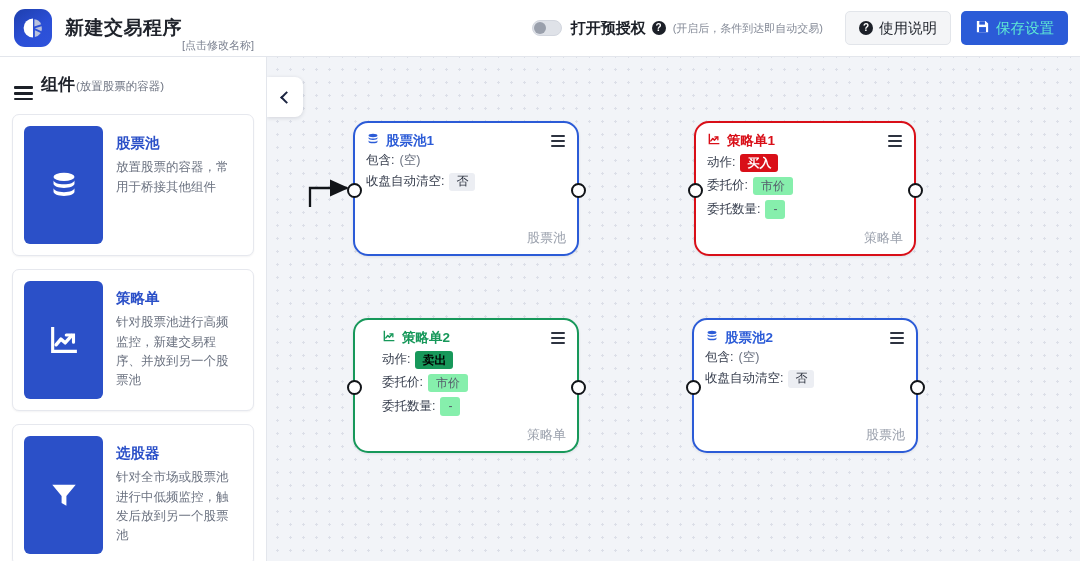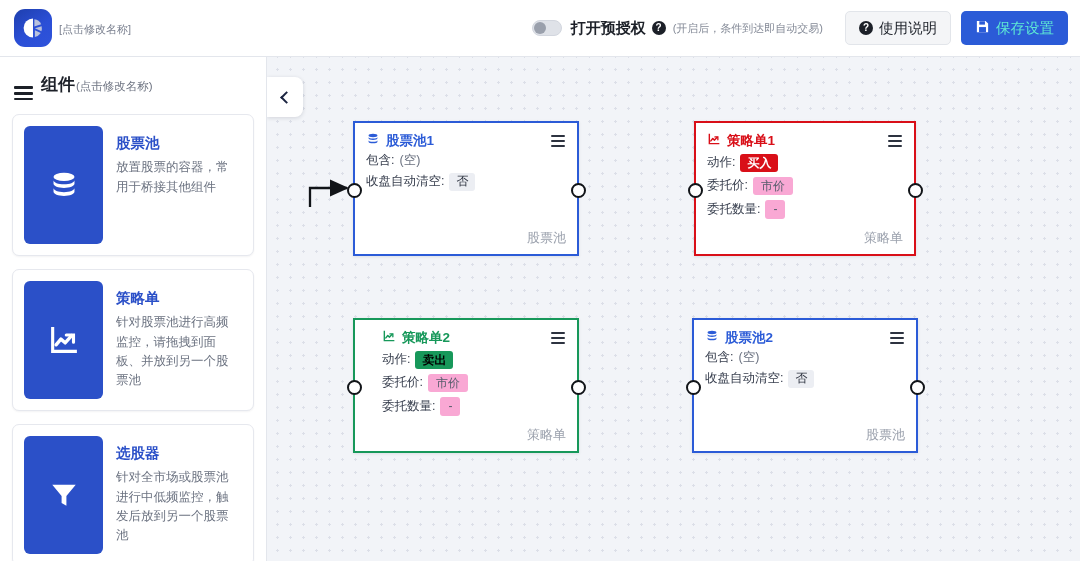--- a/index.html
+++ b/index.html
@@ -23,22 +23,22 @@
     width: 38px; height: 38px; border-radius: 11px;
     background: linear-gradient(145deg,#1e3fae 0%,#2b4fd6 55%,#2f53db 100%);
     display: flex; align-items: center; justify-content: center;
     flex: 0 0 38px;
   }
   .app-title {
     font-size: 19px; font-weight: bold; color: #20242c;
     margin-left: 13px; letter-spacing: .5px; white-space: nowrap;
   }
   .title-hint {
-    font-size: 11px; color: #7b8190; margin-left: 7px; white-space: nowrap;
-    position: relative; top: 1px;
+    font-size: 11px; color: #7b8190; white-space: nowrap;
+    position: relative; top: 17px;
   }
   .header-center {
     margin-left: auto; display: flex; align-items: center; gap: 0;
   }
   .toggle {
     width: 30px; height: 16px; border-radius: 9px;
     background: #dfe2e8; border: 1px solid #d2d6de;
     position: relative; flex: 0 0 30px; margin-right: 9px;
   }
   .toggle .knob {
@@ -112,42 +112,42 @@
     box-shadow: 0 1px 4px rgba(16,24,40,.14);
     display: flex; align-items: center; justify-content: center;
     cursor: pointer; z-index: 6;
   }
   .chev { width: 9px; height: 9px; border-left: 2.4px solid #1b2440; border-bottom: 2.4px solid #1b2440; transform: rotate(45deg); margin-left: 3px; }
 
   .edges { position: absolute; inset: 0; z-index: 2; pointer-events: none; }
 
   .node {
     position: absolute; background: #fff;
-    border: 2px solid #2b5bd7; border-radius: 0;
+    border: 2px solid #2b5bd7; border-radius: 15px;
     box-shadow: 0 1px 3px rgba(16,24,40,.09);
     z-index: 4; cursor: move;
   }
   .node.red   { border-color: #d90f18; }
   .node.green { border-color: #17985a; }
 
   .node-head { display: flex; align-items: center; padding: 9px 10px 3px 11px; }
   .node-title { font-size: 13.5px; font-weight: bold; color: #2b5bd7; margin-left: 6px; white-space: nowrap; }
   .node.red .node-title { color: #d90f18; }
   .node.green .node-title { color: #17985a; }
   .node-menu { margin-left: auto; display: flex; flex-direction: column; gap: 2.6px; cursor: pointer; padding: 2px; }
   .node-menu i { display: block; width: 14px; height: 2.1px; background: #2d3340; border-radius: 1px; }
 
   .node-rows { padding: 1px 11px 0 11px; }
   .row { display: flex; align-items: center; font-size: 12.5px; color: #3a4150; line-height: 1.1; margin-bottom: 5px; white-space: nowrap; }
   .row .lbl { color: #3a4150; }
   .row .chip {
     background: #eceef3; color: #2d3340;
     border-radius: 3px; padding: 2.5px 7px; margin-left: 5px; font-size: 12px;
   }
-  .row .chip.plain { background: #f9a8d4; color: #555c6b; padding: 2.5px 8px; }
+  .row .chip.plain { background: #86efac; color: #555c6b; padding: 2.5px 8px; }
   .row .chip.buy  { background: #d90f18; color: #fff; font-weight: bold; }
   .row .chip.sell { background: #17985a; color: #000000; font-weight: bold; }
   .row .muted { color: #6b7280; margin-left: 5px; }
 
   .node-foot {
     position: absolute; right: 11px; bottom: 7px;
     font-size: 13px; color: #9aa0ac;
   }
 
   .port {
@@ -164,20 +164,21 @@
 
   <div class="header">
     <div class="logo">
       <svg width="24" height="24" viewBox="0 0 24 24">
         <path d="M12 2.6 A9.4 9.4 0 0 0 12 21.4 Z" fill="#ffffff"></path>
         <path d="M13.4 3.2 A9 9 0 0 1 20.2 8.2 L13.4 10.6 Z" fill="#b9c2dd"></path>
         <path d="M13.9 12.3 L20.6 10.2 A9 9 0 0 1 20.4 15.2 Z" fill="#b9c2dd"></path>
         <path d="M13.9 14.2 L19.8 17.1 A9 9 0 0 1 13.9 20.9 Z" fill="#b9c2dd"></path>
       </svg>
     </div>
+    <div class="app-title">新建交易程序</div>
     <div class="title-hint">[点击修改名称]</div>
 
     <div class="header-center">
       <div class="toggle">
           <span class="knob"></span>
         </div>
       <span class="toggle-label">打开预授权</span>
       <span class="help-dot">?</span>
       <span class="toggle-note">(开启后，条件到达即自动交易)</span>
     </div>
@@ -203,21 +204,21 @@
   <div class="body">
 
     <div class="sidebar">
       <div class="sb-head">
         <span class="sb-burger">
             <i></i>
             <i></i>
             <i></i>
           </span>
         <span class="sb-title">组件</span>
-        <span class="sb-sub">(点击修改名称)</span>
+        <span class="sb-sub">(放置股票的容器)</span>
       </div>
 
       <div class="card">
         <div class="card-icon">
           <svg width="34" height="34" viewBox="0 0 24 24" fill="#fff">
             <ellipse cx="12" cy="6.3" rx="7.4" ry="2.9"></ellipse>
             <path d="M4.6 8.6c0 1.6 3.3 2.9 7.4 2.9s7.4-1.3 7.4-2.9v2.6c0 1.6-3.3 2.9-7.4 2.9s-7.4-1.3-7.4-2.9z"></path>
             <path d="M4.6 14.2c0 1.6 3.3 2.9 7.4 2.9s7.4-1.3 7.4-2.9v2.6c0 1.6-3.3 2.9-7.4 2.9s-7.4-1.3-7.4-2.9z"></path>
           </svg>
         </div>
@@ -230,21 +231,21 @@
       <div class="card">
         <div class="card-icon">
           <svg width="34" height="34" viewBox="0 0 24 24" fill="none">
             <path d="M4 4v16h16" stroke="#fff" stroke-width="2.2" stroke-linecap="square"></path>
             <path d="M6.4 15.4l3.4-4 3 2.6 4.6-5.1" stroke="#fff" stroke-width="2.4" stroke-linejoin="round" stroke-linecap="round"></path>
             <path d="M13.6 8.5h5.1v5" stroke="#fff" stroke-width="2.2" fill="none" stroke-linecap="round"></path>
           </svg>
         </div>
         <div class="card-body">
           <div class="card-name">策略单</div>
-          <div class="card-desc">针对股票池进行高频监控，请拖拽到面板、并放到另一个股票池</div>
+          <div class="card-desc">针对股票池进行高频监控，新建交易程序、并放到另一个股票池</div>
         </div>
       </div>
 
       <div class="card">
         <div class="card-icon">
           <svg width="32" height="32" viewBox="0 0 24 24" fill="#fff">
             <path d="M3.2 4.4h17.6l-7 8.3v7.4l-3.6-2.1v-5.3z"></path>
           </svg>
         </div>
         <div class="card-body">

